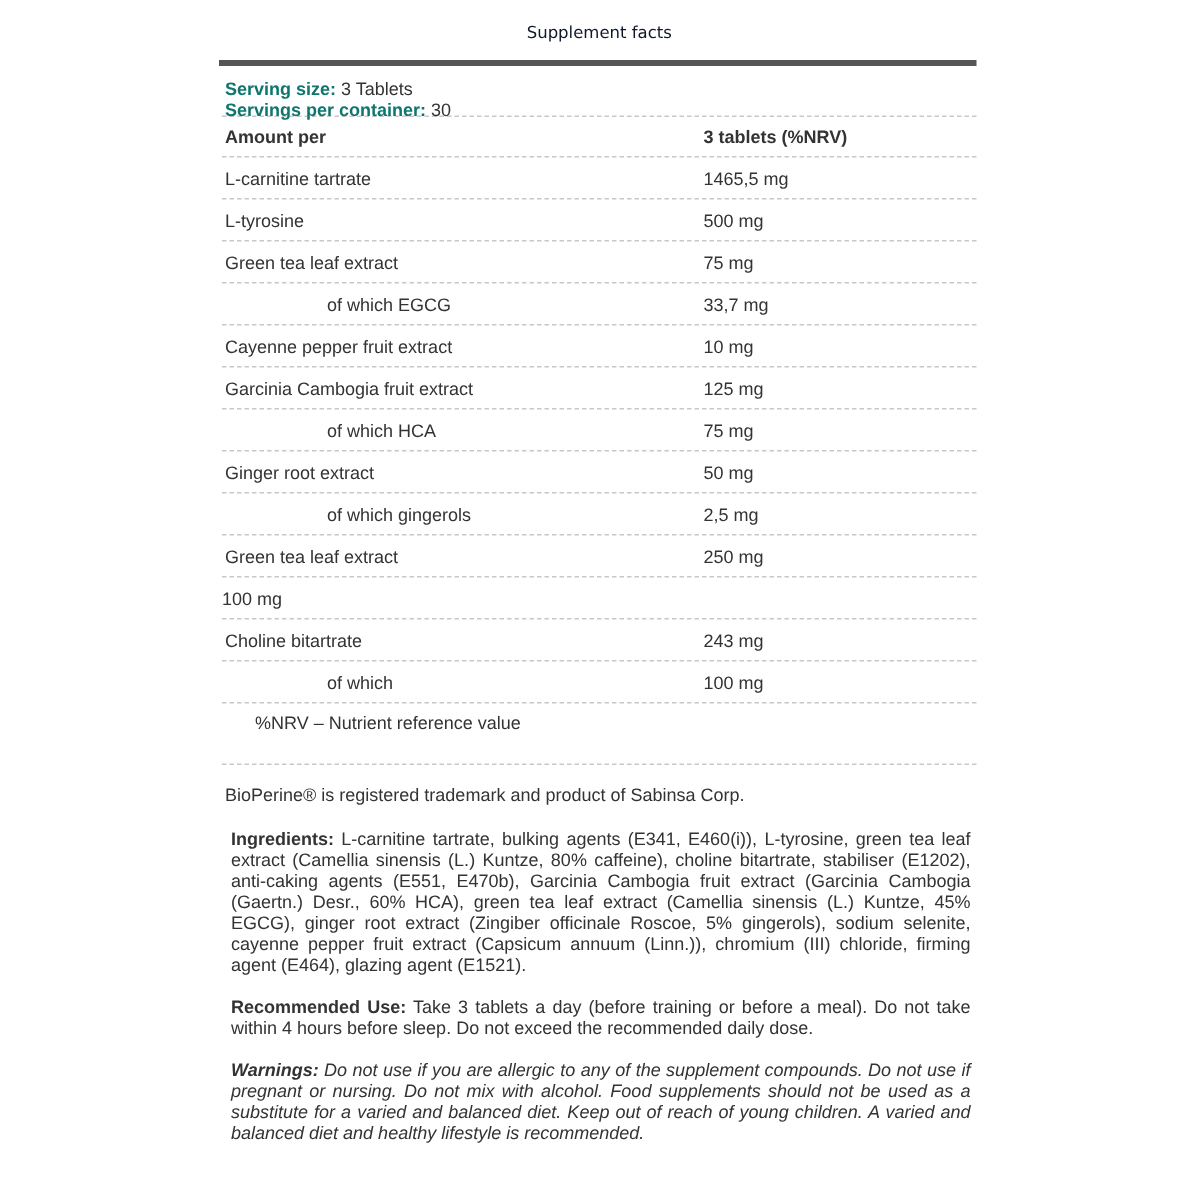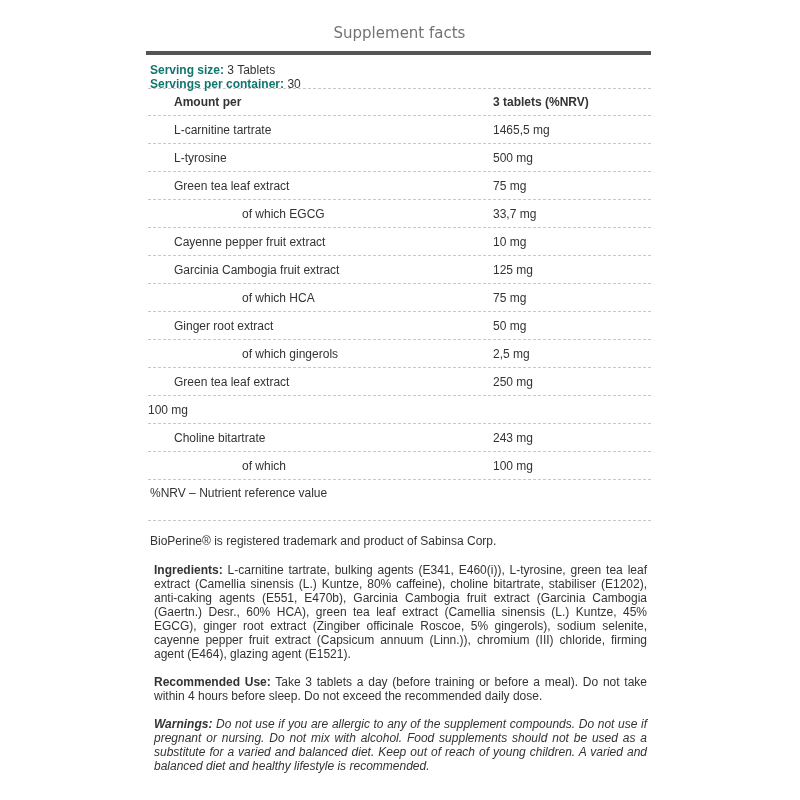--- a/index.html
+++ b/index.html
@@ -9,44 +9,44 @@
     font-family: "Liberation Sans", sans-serif;
     color: #333333;
     font-size: 12px;
   }
   .wrap {
     position: absolute; left: 148px; top: 0; width: 503px;
   }
   .title {
     text-align: center;
     font-family: "DejaVu Sans", sans-serif;
-    font-size: 15px;
-    color: #737373;
-    padding-top: 24px;
+    font-size: 11px;
+    color: #0f172a;
+    padding-top: 13px;
     height: 27px;
     line-height: 18px;
   }
   .bar {
     height: 4px; background: #555555; margin-left: -2px; width: 505px;
   }
   .serving {
     padding-top: 8px; line-height: 14px; height: 34px; box-sizing: border-box;
     padding-left: 2px;
     border-bottom: 1px dashed #c8c8c8;
   }
   .serving b { color: #0f766e; }
   .row {
     display: flex; height: 28px; align-items: center;
     border-bottom: 1px dashed #c8c8c8; box-sizing: border-box;
   }
-  .row .name { width: 319px; padding-left: 2px; margin-left: 24px; }
+  .row .name { width: 319px; padding-left: 2px; }
   .row .name.sub { padding-left: 70px; width: 251px; }
   .row .val { flex: 1; }
   .row.head { font-weight: bold; height: 27px; }
-  .nrv { height: 26px; line-height: 18px; padding-left: 2px; padding-top: 4px; box-sizing: border-box; }
+  .nrv { height: 26px; line-height: 18px; padding-left: 2px; padding-top: 4px; box-sizing: border-box; margin-left: 20px; }
   .sep { border-bottom: 1px dashed #c8c8c8; height: 14px; }
   .trademark { font-weight: normal; padding-top: 13px; padding-left: 2px; line-height: 14px; }
   p.para {
     margin: 4px; padding-left: 2px; text-align: justify; line-height: 14px;
   }
   p.ingr { margin-top: 15px; }
   p.use { margin-top: 14px; }
   p.warn { margin-top: 14px; font-style: italic; }
   p.para b { font-weight: bold; }
 </style>

